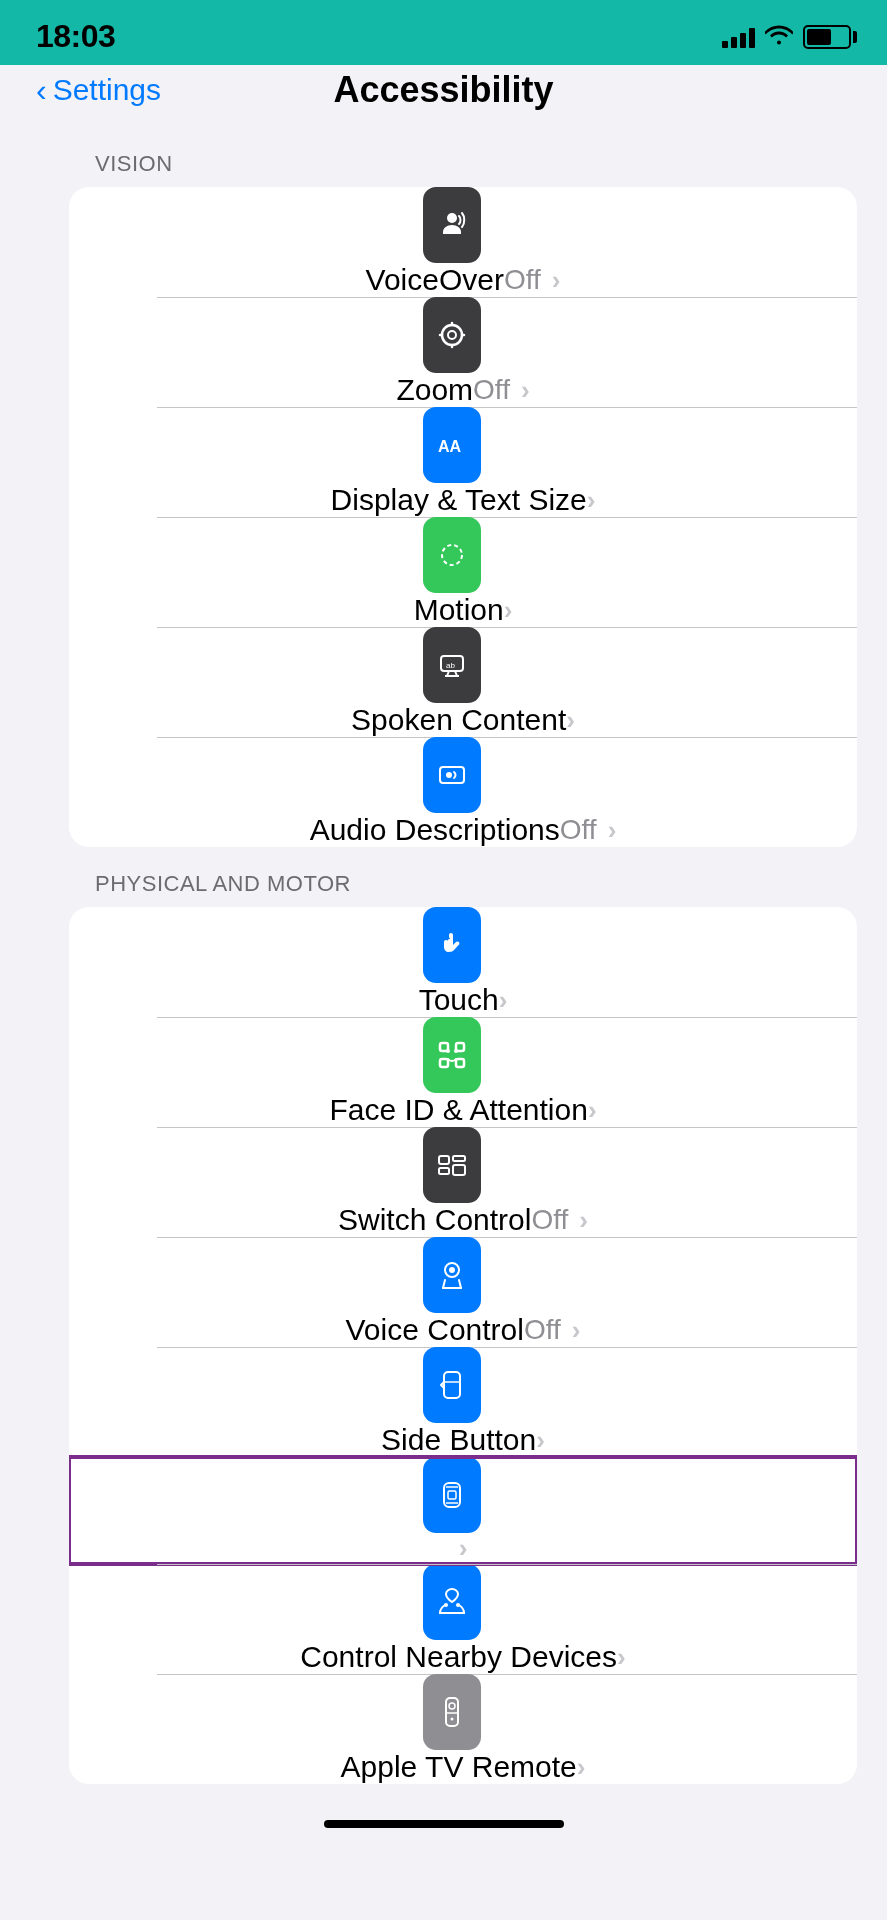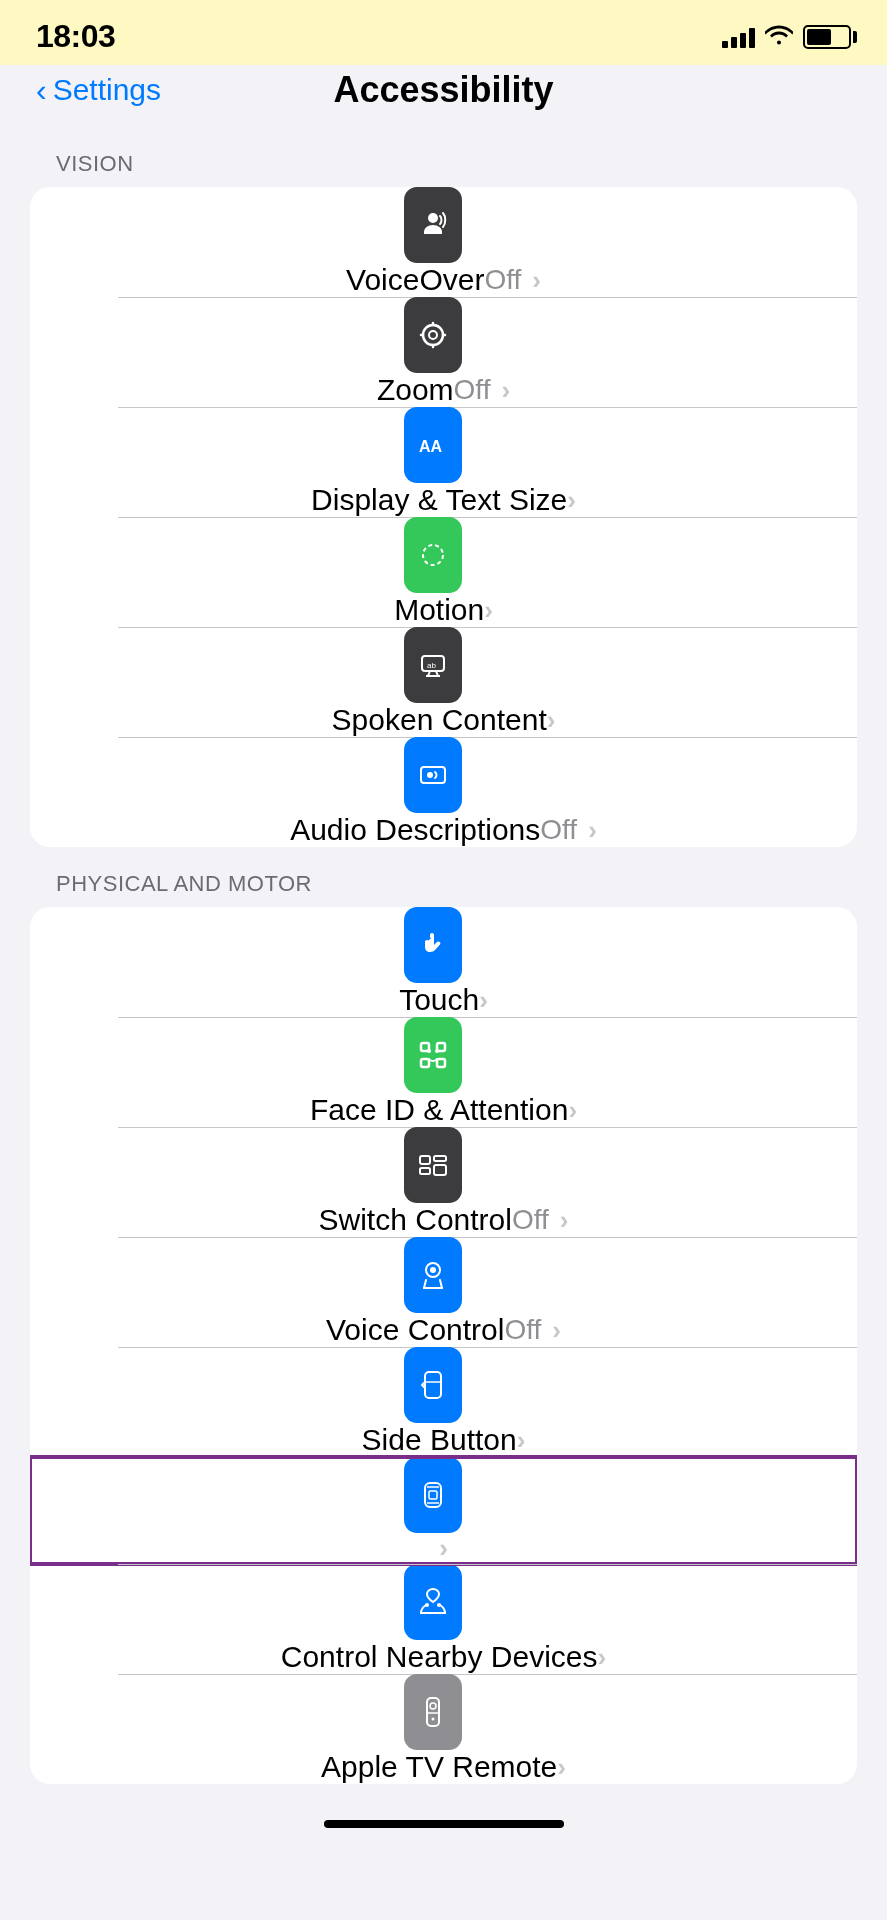--- a/index.html
+++ b/index.html
@@ -15,21 +15,21 @@
       background-color: #f2f2f7;
       font-family: -apple-system, 'SF Pro Display', 'SF Pro Text', 'Helvetica Neue', Arial, sans-serif;
       overflow-x: hidden;
     }
 
     .status-bar {
       display: flex;
       justify-content: space-between;
       align-items: center;
       padding: 18px 36px 10px 36px;
-      background: #fef9c3;
+      background: #14b8a6;
     }
 
     .status-time {
       font-size: 32px;
       font-weight: 700;
       color: #000;
       letter-spacing: -0.5px;
     }
 
     .status-icons {
@@ -120,20 +120,21 @@
       font-size: 36px;
       font-weight: 700;
       color: #000;
       position: absolute;
       left: 50%;
       transform: translateX(-50%);
     }
 
     .section {
       margin-bottom: 0;
+      margin-left: 39px;
     }
 
     .section-header {
       font-size: 22px;
       font-weight: 400;
       color: #6c6c70;
       letter-spacing: 0.5px;
       text-transform: uppercase;
       padding: 24px 56px 10px 56px;
     }

